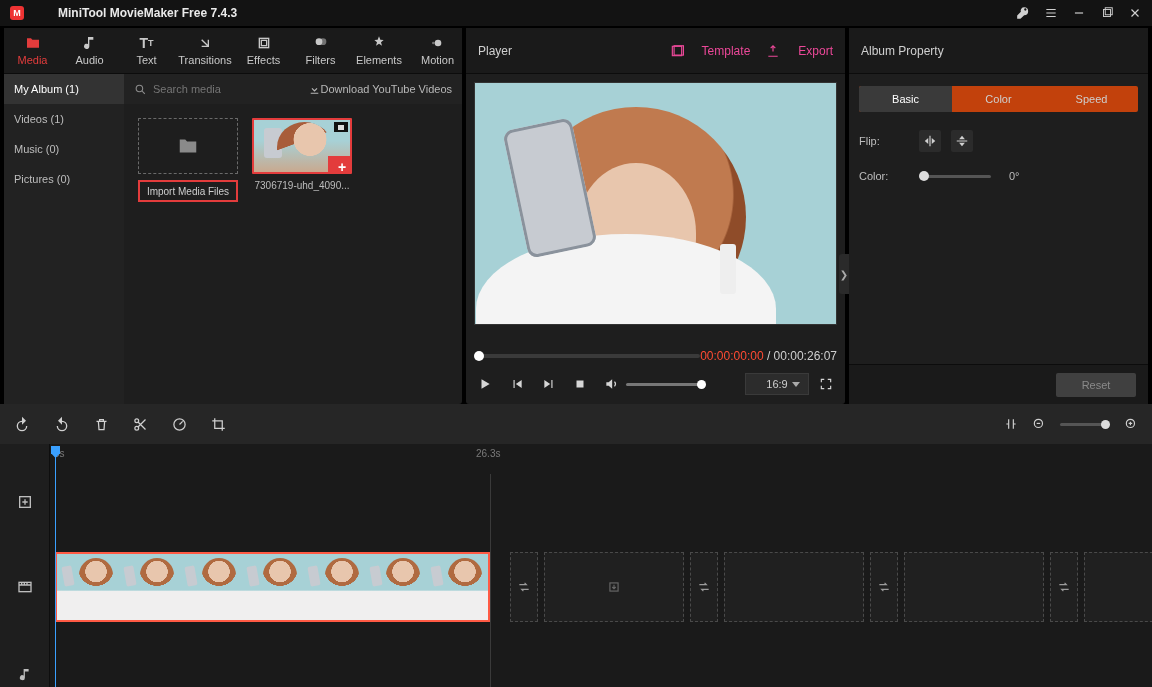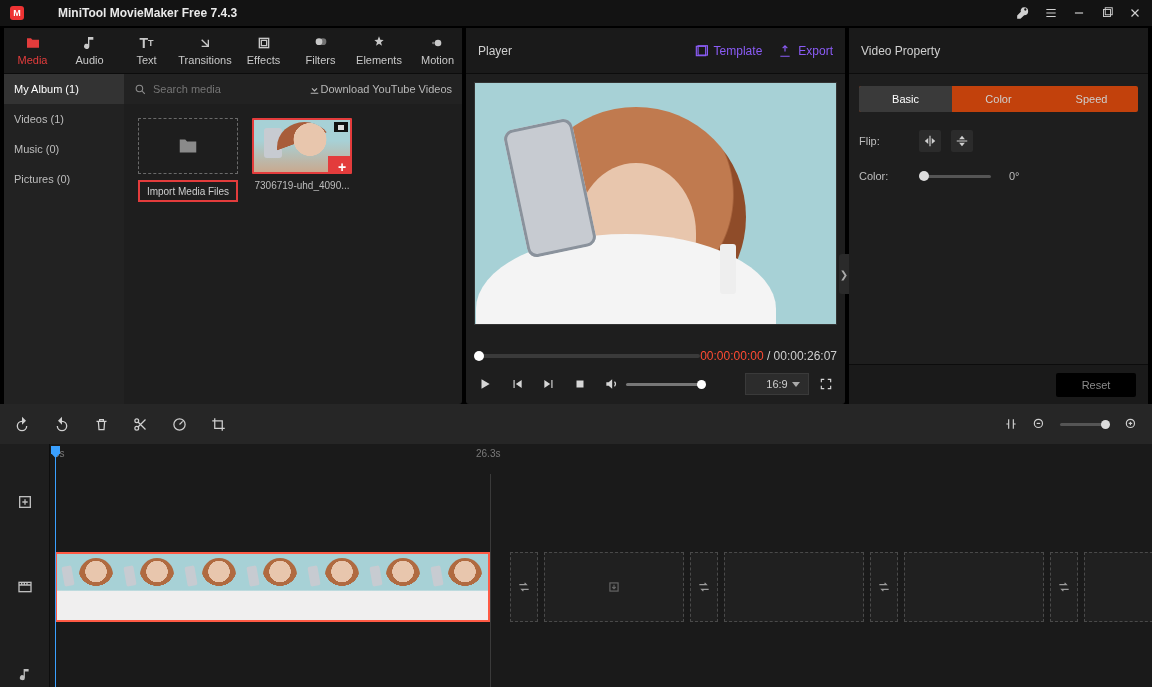--- a/index.html
+++ b/index.html
@@ -46,21 +46,21 @@
   .clip-thumb .vid-badge { position:absolute; top:2px; right:2px; width:14px; height:10px; background:#111; display:flex; align-items:center; justify-content:center;}
   .clip-thumb .vid-badge::after{content:""; width:6px; height:5px; background:#ddd;}
   .clip-thumb .add-badge { position:absolute; right:-6px; bottom:-6px; width:28px; height:22px; border:2px solid #e33c3c; background:#e33c3c; display:flex; align-items:center; justify-content:center; color:#fff; font-size:14px; font-weight:bold;}
   .clip-label { font-size:10px; color:#bdbdbd; text-align:center; width:100px; white-space:nowrap; overflow:hidden; text-overflow:ellipsis;}
 
   
   .center-panel { width:379px; display:flex; flex-direction:column;}
   .player-header { height:46px; display:flex; align-items:center; justify-content:space-between; padding:0 12px; border-bottom:1px solid #0c0c0c; background:#1a1a1a;}
   .player-header-left { font-size:12px; color:#d0d0d0;}
   .player-header-right { display:flex; gap:16px; align-items:center;}
-  .hdr-btn { display:flex; align-items:center; gap:6px; color:#8b5cf6; font-size:12px; cursor:pointer;}
+  .hdr-btn { display:flex; align-items:center; gap:18px; color:#ec4899; font-size:12px; cursor:pointer;}
   .player-body { flex:1; display:flex; flex-direction:column; padding:8px 8px 4px 8px;}
   .preview { flex:1; background:#000; border:1px solid #333; position:relative; overflow:hidden;}
   .preview-scene { position:absolute; inset:0; background:#a7d1d6; }
   .preview-scene .ph { position:absolute; left:40px; top:40px; width:70px; height:130px; background:#c7cbd1; border-radius:10px; transform:rotate(-12deg); box-shadow:inset 0 0 0 3px #8a929c;}
   .preview-scene .hair { position:absolute; right:90px; top:24px; width:220px; height:220px; background:radial-gradient(circle at 45% 40%, #c07a4f 0 60%, #8f4c29 61% 100%); border-radius:50%;}
   .preview-scene .face { position:absolute; right:140px; top:80px; width:120px; height:140px; background:#e8c6ad; border-radius:50% 50% 46% 46%;}
   .preview-scene .robe { position:absolute; right:60px; bottom:0; width:300px; height:90px; background:#f4f4f4; border-radius:60% 60% 0 0/100% 100% 0 0;}
   .preview-scene .bottle { position:absolute; right:100px; bottom:30px; width:16px; height:50px; background:#eee; border-radius:3px;}
   .seek-row { height:24px; display:flex; align-items:center; gap:0; margin-top:19px;}
   .seek-bar { flex:1; height:4px; background:#3a3a3a; border-radius:2px; position:relative;}
@@ -83,21 +83,21 @@
   .prop-body { flex:1; padding:12px 10px; position:relative;}
   .seg { display:flex; background:#c2410c; border-radius:2px; overflow:hidden; height:26px;}
   .seg .seg-btn { flex:1; display:flex; align-items:center; justify-content:center; font-size:11px; color:#cfcfcf; cursor:pointer;}
   .seg .seg-btn.active { background:#3a3a3a; color:#fff;}
   .prop-row { display:flex; align-items:center; margin-top:18px; gap:10px; font-size:11px; color:#bdbdbd;}
   .icon-btn { width:22px; height:22px; background:#2b2b2b; display:flex; align-items:center; justify-content:center; border-radius:2px; color:#d0d0d0; cursor:pointer;}
   .rotate-slider { width:72px; height:3px; background:#555; border-radius:2px; position:relative;}
   .rotate-slider .knob { position:absolute; left:0; top:-4px; width:10px; height:10px; border-radius:50%; background:#ddd;}
   .expand-handle { position:absolute; left:-10px; top:180px; width:10px; height:40px; background:#2a2a2a; border-radius:3px 0 0 3px; display:flex; align-items:center; justify-content:center; color:#aaa; font-size:10px;}
   .reset-bar { height:40px; background:#1a1a1a; display:flex; align-items:center; justify-content:flex-end; padding:0 12px; border-top:1px solid #0c0c0c;}
-  .reset-btn { width:80px; height:24px; background:#000000; border-radius:2px; display:flex; align-items:center; justify-content:center; font-size:11px; color:#8a8a8a;}
+  .reset-btn { width:80px; height:24px; background:#404040; border-radius:2px; display:flex; align-items:center; justify-content:center; font-size:11px; color:#8a8a8a;}
 
   
   .lower { height: calc(687px - 26px - 378px); display:flex; flex-direction:column; background:#141414;}
   .edit-toolbar { height:40px; background:#262626; display:flex; align-items:center; justify-content:space-between; padding:0 14px;}
   .edit-left { display:flex; gap:24px; align-items:center; color:#d0d0d0;}
   .edit-right { display:flex; gap:14px; align-items:center; color:#d0d0d0;}
   .zoom-bar { width:50px; height:3px; background:#555; border-radius:2px; position:relative;}
   .zoom-bar .knob{position:absolute; right:0; top:-3px; width:9px; height:9px; background:#ddd; border-radius:50%;}
 
   .timeline { flex:1; position:relative; background:#1a1a1a; overflow:hidden;}
@@ -363,21 +363,21 @@
               <svg width="14" height="14" viewBox="0 0 24 24" stroke="currentColor" fill="none" stroke-width="2">
                 <path d="M4 9V4h5M20 9V4h-5M4 15v5h5M20 15v5h-5"></path>
               </svg>
             </span>
         </div>
       </div>
     </div>
   </div>
 
   <div class="panel right-panel">
-    <div class="prop-header">Video Property</div>
+    <div class="prop-header">Album Property</div>
     <div class="prop-body">
       <div class="expand-handle">❯</div>
       <div class="seg">
         <div class="seg-btn active">Basic</div>
         <div class="seg-btn">Color</div>
         <div class="seg-btn">Speed</div>
       </div>
       <div class="prop-row">
         <span style="width:50px">Flip:</span>
         <div class="icon-btn">

